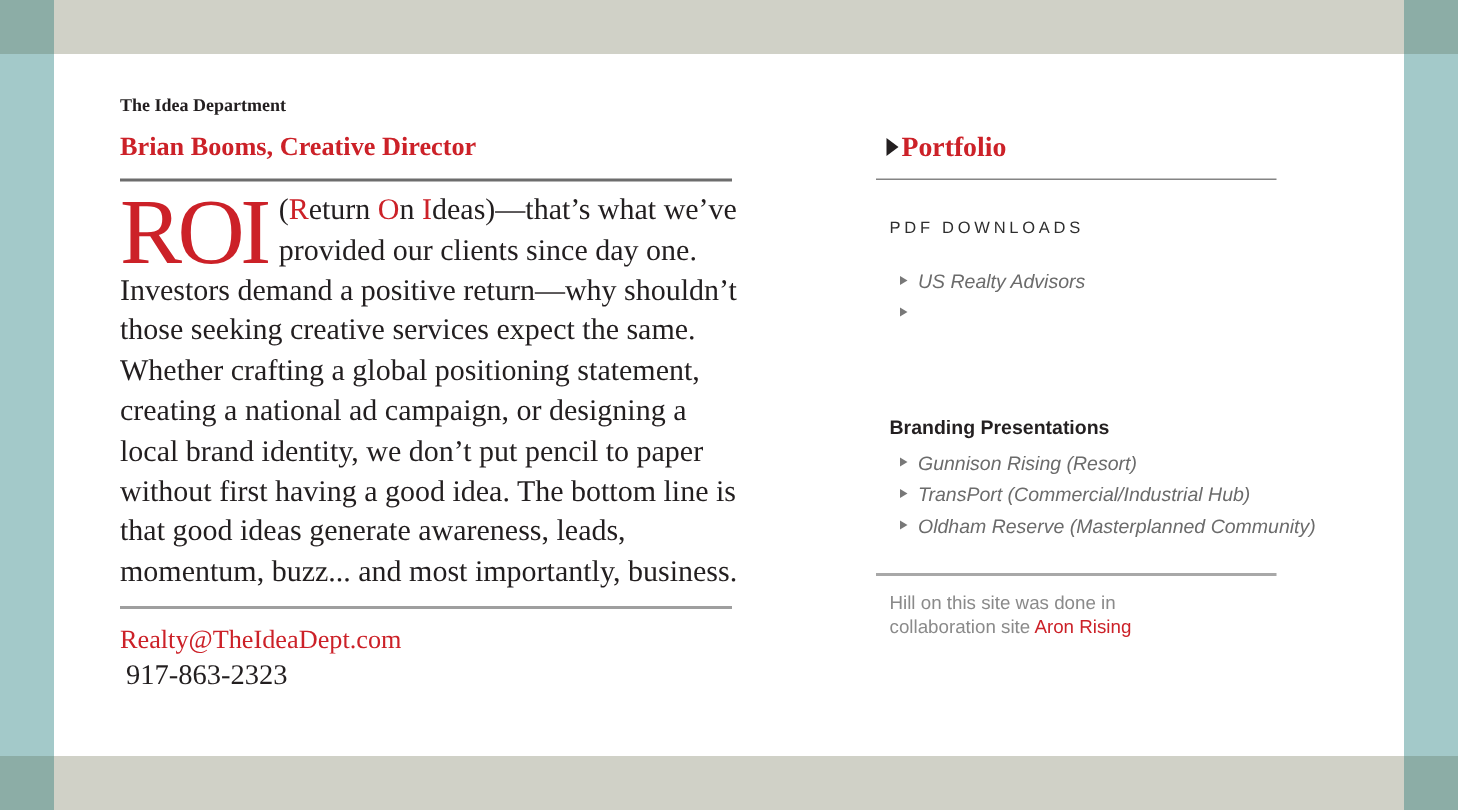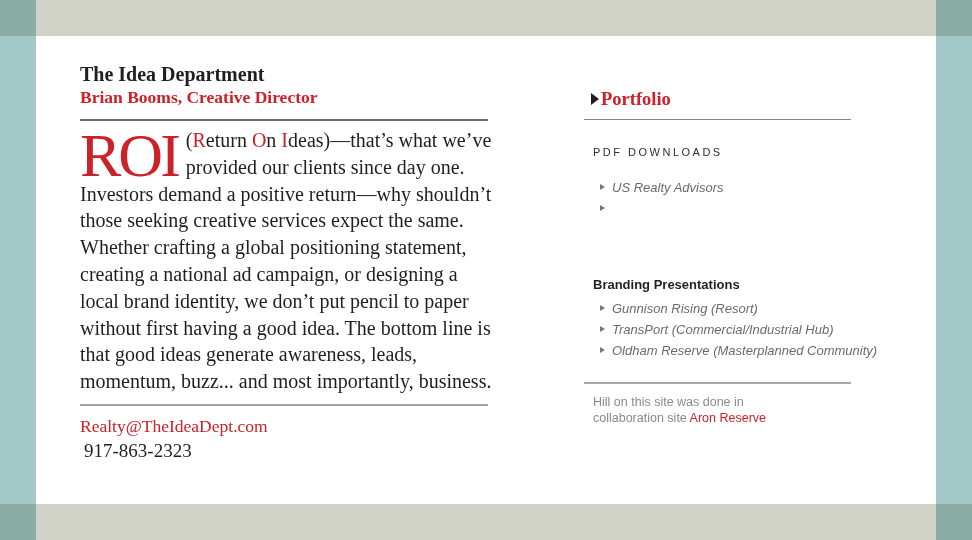--- a/index.html
+++ b/index.html
@@ -24,21 +24,21 @@
   .corner{position:absolute;width:36px;height:36px;background:var(--frame-corner);}
   .corner.tl{left:0;top:0;}
   .corner.tr{left:936px;top:0;}
   .corner.bl{left:0;top:504px;}
   .corner.br{left:936px;top:504px;}
   .strip{position:absolute;top:36px;width:36px;height:468px;background:var(--frame-side);}
   .strip.left{left:0;}
   .strip.right{left:936px;}
   
   .serif{font-family:"Liberation Serif","DejaVu Serif",serif;}
-  .site-title{position:absolute;left:80px;top:63px;font-weight:700;font-size:20px;color:var(--ink);}
+  .site-title{position:absolute;left:80px;top:63px;font-weight:700;font-size:12px;color:var(--ink);}
   .site-subtitle{position:absolute;left:80px;top:87px;font-weight:700;font-size:17.5px;color:var(--accent);}
   .rule{position:absolute;}
   .rule-l1{left:80px;top:119px;width:408px;height:2px;background:#6d6d6d;}
   .rule-l2{left:80px;top:404px;width:408px;height:2px;background:#9f9f9f;}
   .intro{
     position:absolute;left:80px;top:127px;width:414px;
     font-size:20px;line-height:26.8px;color:var(--ink);margin:0;
   }
   .dropcap{
     float:left;font-size:62px;line-height:50px;letter-spacing:-3px;
@@ -111,14 +111,14 @@
   <ul class="dl-list">
     <li><span class="tri"></span><span>Gunnison Rising (Resort)</span></li>
     <li><span class="tri"></span><span>TransPort (Commercial/Industrial Hub)</span></li>
     <li><span class="tri"></span><span>Oldham Reserve (Masterplanned Community)</span></li>
   </ul>
 </div>
 
 <div class="rule rule-r2"></div>
 <div class="credit">
   <span>Hill on this site was done in</span><br>
-  <span>collaboration site </span><span class="credit-link">Aron Reserve</span>
+  <span>collaboration site </span><span class="credit-link">Aron Rising</span>
 </div>
 
 </body></html>

